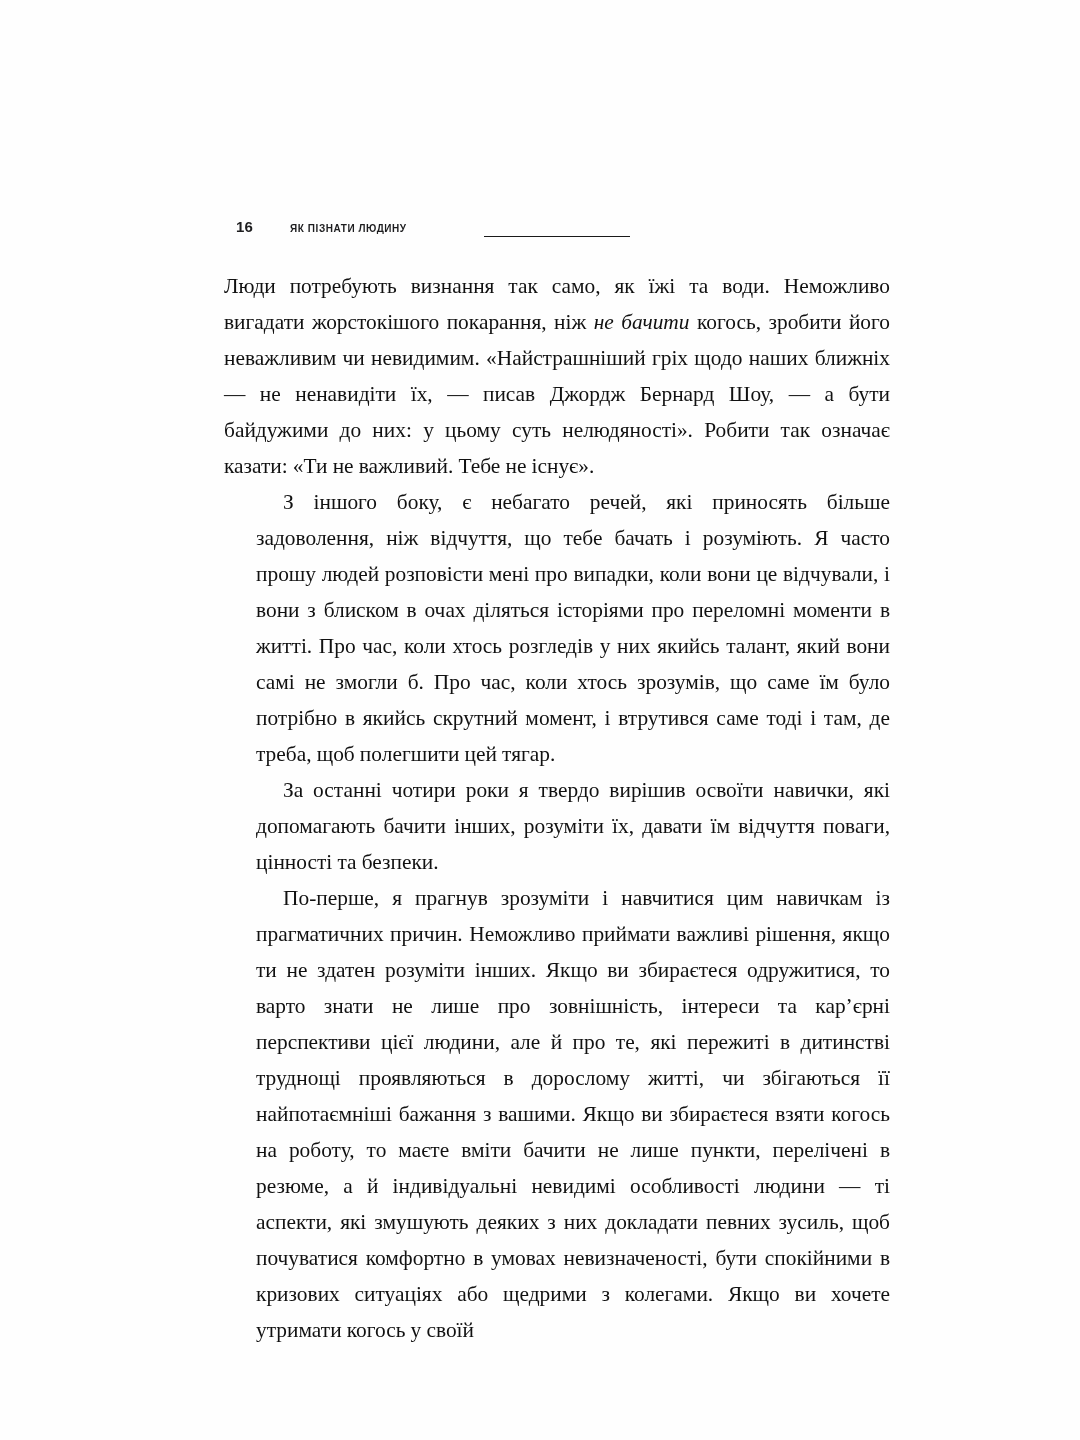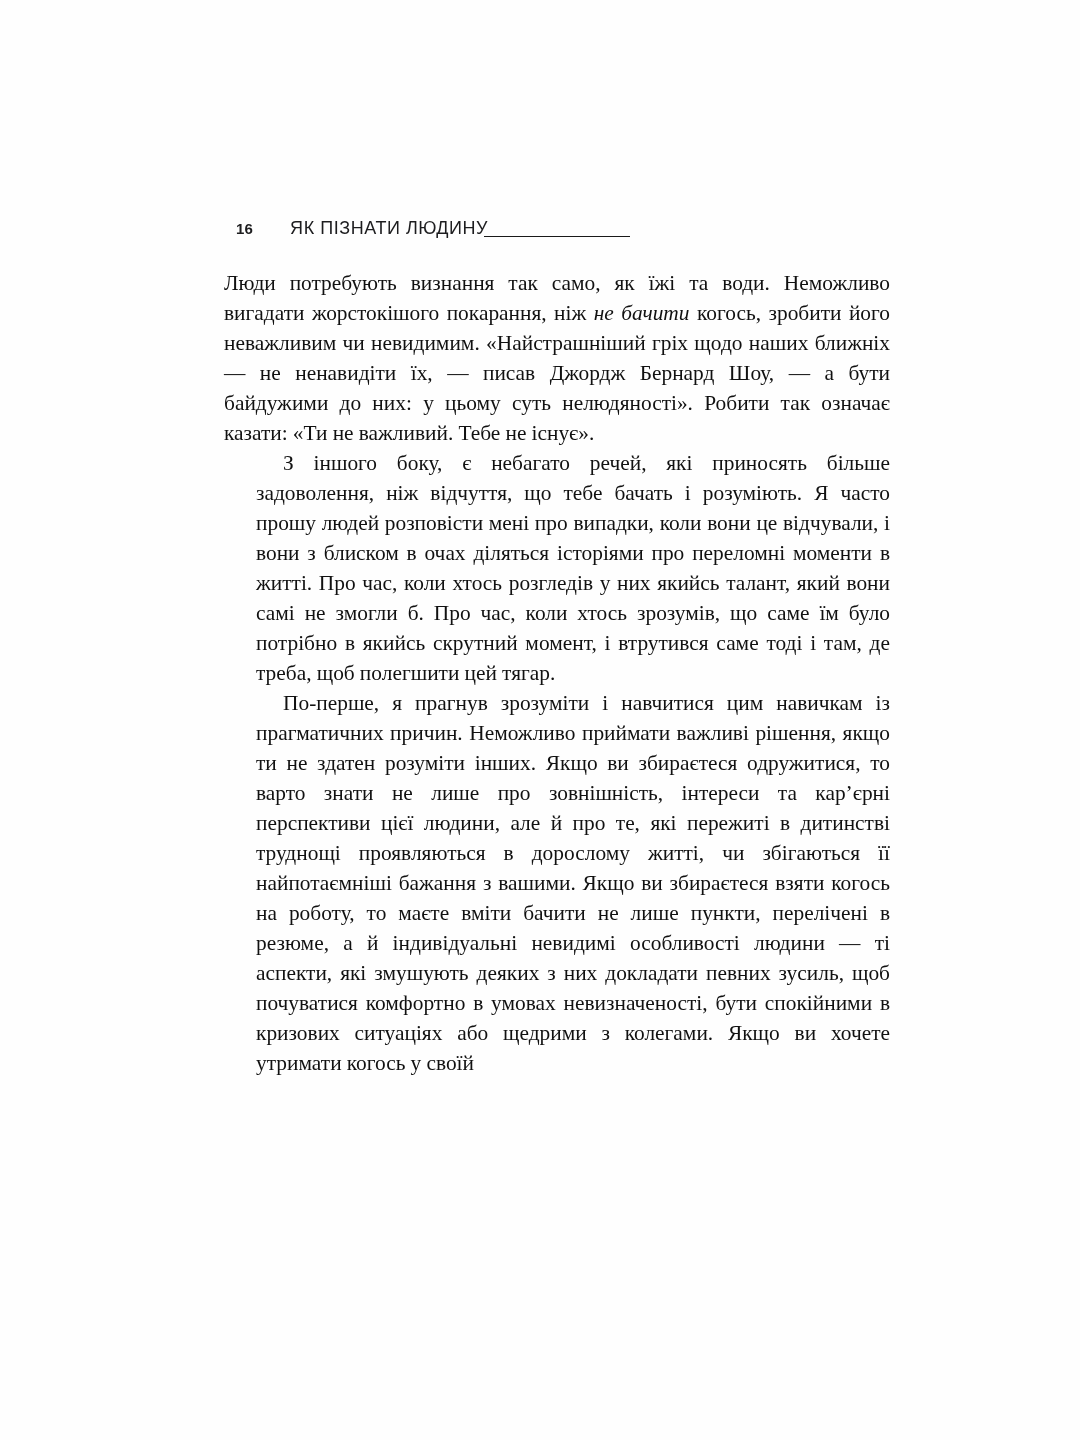--- a/index.html
+++ b/index.html
@@ -36,22 +36,22 @@
     font-family: "Liberation Sans", "DejaVu Sans", sans-serif;
     color: #1d1d1f;
     margin-top: 36px;
   }
   .folio {
     font-size: 15px;
     font-weight: 700;
     letter-spacing: 0.2px;
   }
   .head-title {
-    font-size: 18px;
-    font-weight: 400;
+    font-size: 10px;
+    font-weight: 700;
     letter-spacing: 0.55px;
     margin-left: 37px;
     white-space: nowrap;
   }
 
   
   .divider-wrap {
     position: absolute;
     left: 224px;
     top: 236px;
@@ -68,21 +68,21 @@
   
   .body-block {
     position: absolute;
     left: 224px;
     top: 268px;
     width: 666px;
   }
   .body-block p {
     margin: 0;
     font-size: 21.4px;
-    line-height: 30px;
+    line-height: 36px;
     text-align: justify;
     text-justify: inter-word;
     hyphens: manual;
     -webkit-hyphens: manual;
     color: #111111;
     word-spacing: -0.2px;
   }
   .body-block p.indent {
     text-indent: 27px;
     margin-left: 32px;
@@ -104,16 +104,17 @@
     <span class="head-title">ЯК ПІЗНАТИ ЛЮДИНУ</span>
   </div>
 
   <div class="divider-wrap">
     <div class="divider-rule"></div>
   </div>
 
   <div class="body-block">
       <p class="no-indent"><span>Люди потребують визнання так само, як їжі та води. Неможливо вигадати жорстокішого покарання, ніж </span><em>не бачити</em><span> когось, зробити його неважливим чи невидимим. «Найстрашніший гріх щодо наших ближніх — не ненавидіти їх, — писав Джордж Бернард Шоу, — а бути байдужими до них: у цьому суть нелюдяності». Робити так означає казати: «Ти не важливий. Тебе не існує».</span></p>
       <p class="indent"><span>З іншого боку, є небагато речей, які приносять більше задоволення, ніж відчуття, що тебе бачать і розуміють. Я часто прошу людей розповісти мені про випадки, коли вони це відчували, і вони з блиском в очах діляться історіями про переломні моменти в житті. Про час, коли хтось розгледів у них якийсь талант, який вони самі не змогли б. Про час, коли хтось зрозумів, що саме їм було потрібно в якийсь скрутний момент, і втрутився саме тоді і там, де треба, щоб полегшити цей тягар.</span></p>
+      <p class="indent"><span>За останні чотири роки я твердо вирішив освоїти навички, які допомагають бачити інших, розуміти їх, давати їм відчуття поваги, цінності та безпеки.</span></p>
       <p class="indent"><span>По-перше, я прагнув зрозуміти і навчитися цим навичкам із прагматичних причин. Неможливо приймати важливі рішення, якщо ти не здатен розуміти інших. Якщо ви збираєтеся одружитися, то варто знати не лише про зовнішність, інтереси та кар’єрні перспективи цієї людини, але й про те, які пережиті в дитинстві труднощі проявляються в дорослому житті, чи збігаються її найпотаємніші бажання з вашими. Якщо ви збираєтеся взяти когось на роботу, то маєте вміти бачити не лише пункти, перелічені в резюме, а й індивідуальні невидимі особливості людини — ті аспекти, які змушують деяких з них докладати певних зусиль, щоб почуватися комфортно в умовах невизначеності, бути спокійними в кризових ситуаціях або щедрими з колегами. Якщо ви хочете утримати когось у своїй</span></p>
     </div>
 
 </div>
 
 </body></html>

